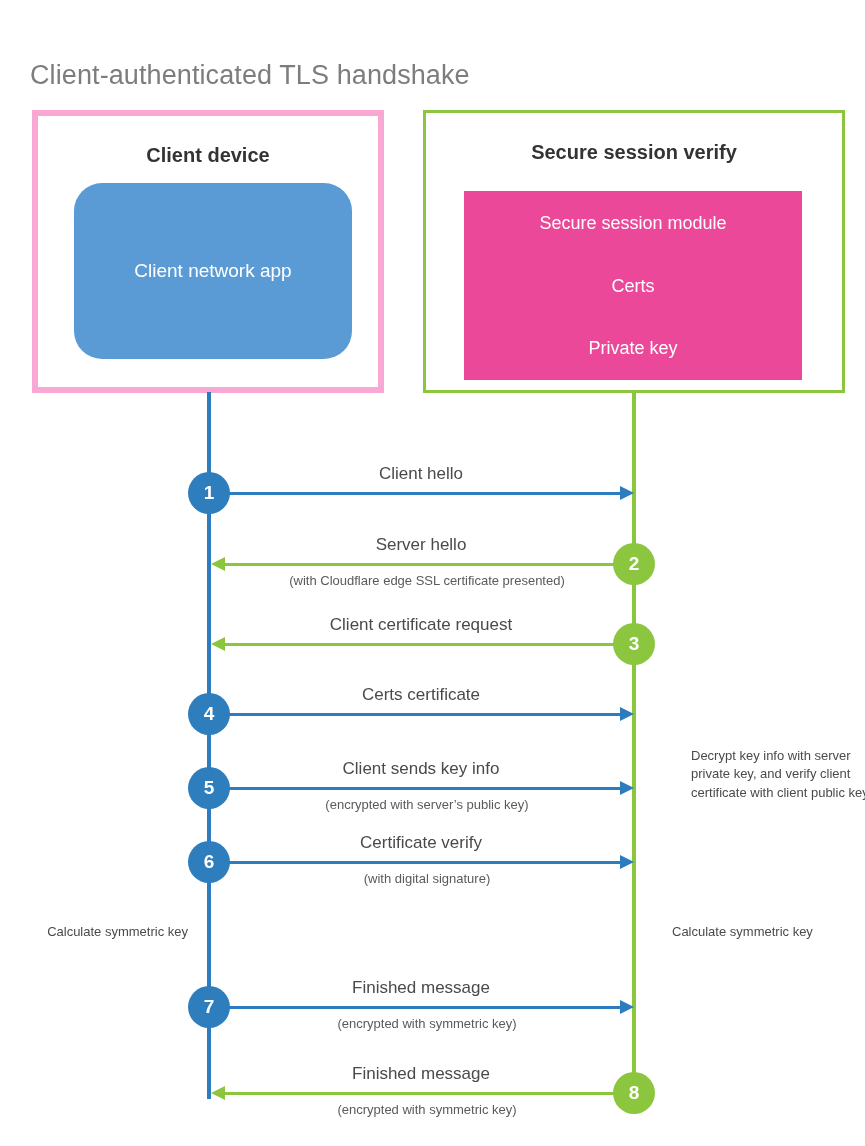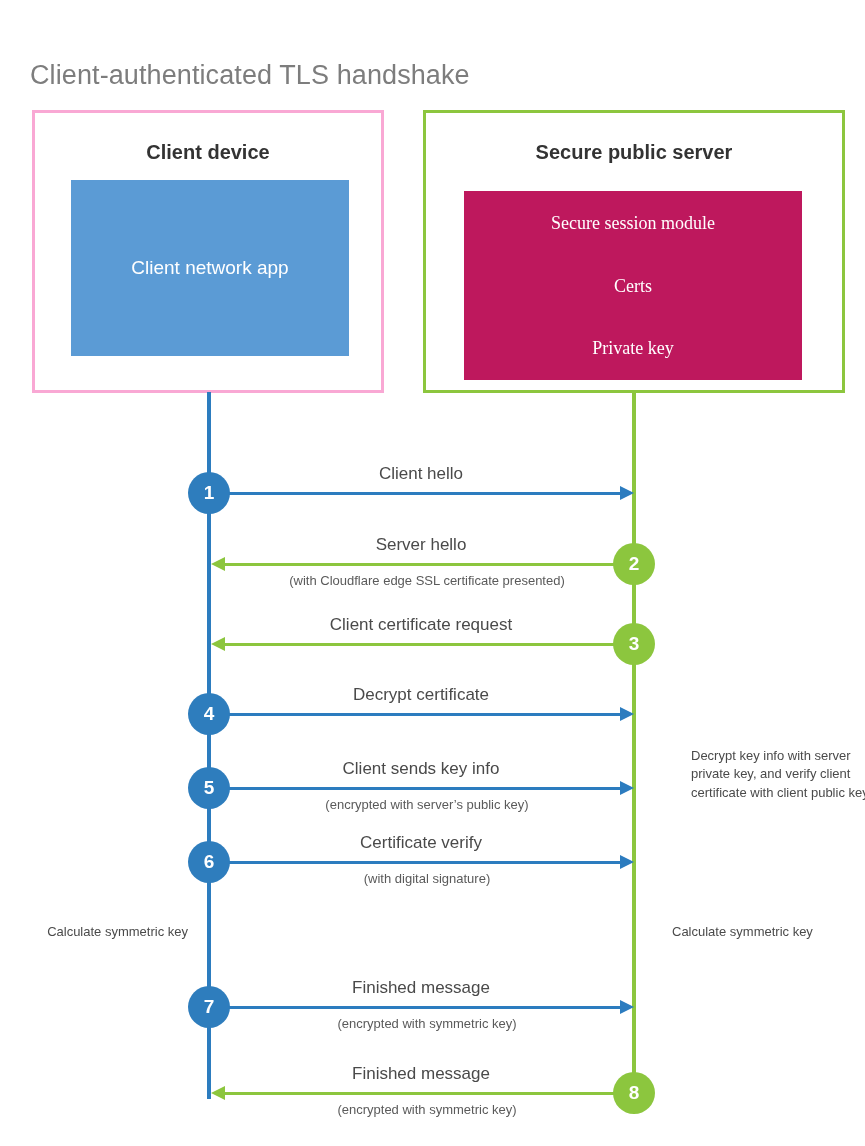--- a/index.html
+++ b/index.html
@@ -33,21 +33,21 @@
   .actor-box {
     position: absolute;
     box-sizing: border-box;
     background: #ffffff;
   }
   #client-device-box {
     left: 32px;
     top: 110px;
     width: 352px;
     height: 283px;
-    border: 3px solid #f9a8d4;
+    border: 6px solid #f9a8d4;
   }
   #server-box {
     left: 423px;
     top: 110px;
     width: 422px;
     height: 283px;
     border: 3px solid #8CC63E;
   }
   .actor-title {
     position: absolute;
@@ -64,41 +64,41 @@
   #client-app-block {
     position: absolute;
     left: 36px;
     top: 67px;
     width: 278px;
     height: 176px;
     background: #5B9BD5;
     display: flex;
     align-items: center;
     justify-content: center;
+    border-radius: 28px;
   }
   #client-app-label {
     color: #ffffff;
     font-size: 19px;
     font-weight: 400;
     text-align: center;
     line-height: 1.35;
     max-width: 200px;
   }
 
   
   .server-bar {
     position: absolute;
     left: 38px;
     width: 338px;
     height: 64px;
-    background: #be185d;
+    background: #ec4899;
     display: flex;
     align-items: center;
     justify-content: center;
-    font-family: Liberation Serif, serif;
   }
   .server-bar-label {
     color: #ffffff;
     font-size: 18px;
     font-weight: 400;
   }
   #server-bar-0 { top: 78px; }
   #server-bar-1 { top: 141px; }
   #server-bar-2 { top: 203px; }
 
@@ -223,21 +223,21 @@
 <div id="page-title">Client-authenticated TLS handshake</div>
 
 <div id="client-device-box" class="actor-box">
   <div class="actor-title">Client device</div>
   <div id="client-app-block">
     <div id="client-app-label">Client network app</div>
   </div>
 </div>
 
 <div id="server-box" class="actor-box">
-  <div class="actor-title">Secure public server</div>
+  <div class="actor-title">Secure session verify</div>
   <div id="server-bar-0" class="server-bar">
     <span class="server-bar-label">Secure session module</span>
   </div>
   <div id="server-bar-1" class="server-bar">
     <span class="server-bar-label">Certs</span>
   </div>
   <div id="server-bar-2" class="server-bar">
     <span class="server-bar-label">Private key</span>
   </div>
 </div>
@@ -261,21 +261,21 @@
 </div>
 
 <div class="msg-row" style="top:644px">
   <div class="msg-label">Client certificate request</div>
   <div class="arrow-line green" style="left:215px; width:420px;"></div>
   <div class="arrow-head left green"></div>
   <div class="step-circle green">3</div>
 </div>
 
 <div class="msg-row" style="top:714px">
-  <div class="msg-label">Decrypt certificate</div>
+  <div class="msg-label">Certs certificate</div>
   <div class="arrow-line blue" style="left:209px; width:415px;"></div>
   <div class="arrow-head right blue"></div>
   <div class="step-circle blue">4</div>
 </div>
 
 <div class="msg-row" style="top:788px">
   <div class="msg-label">Client sends key info</div>
   <div class="arrow-line blue" style="left:209px; width:415px;"></div>
   <div class="arrow-head right blue"></div>
   <div class="step-circle blue">5</div>

